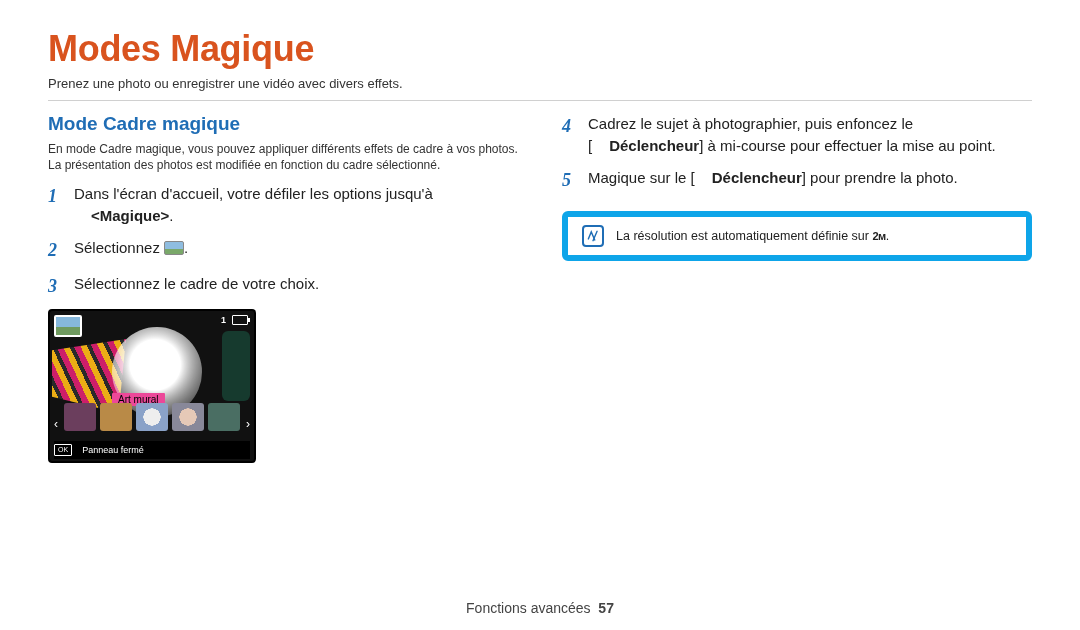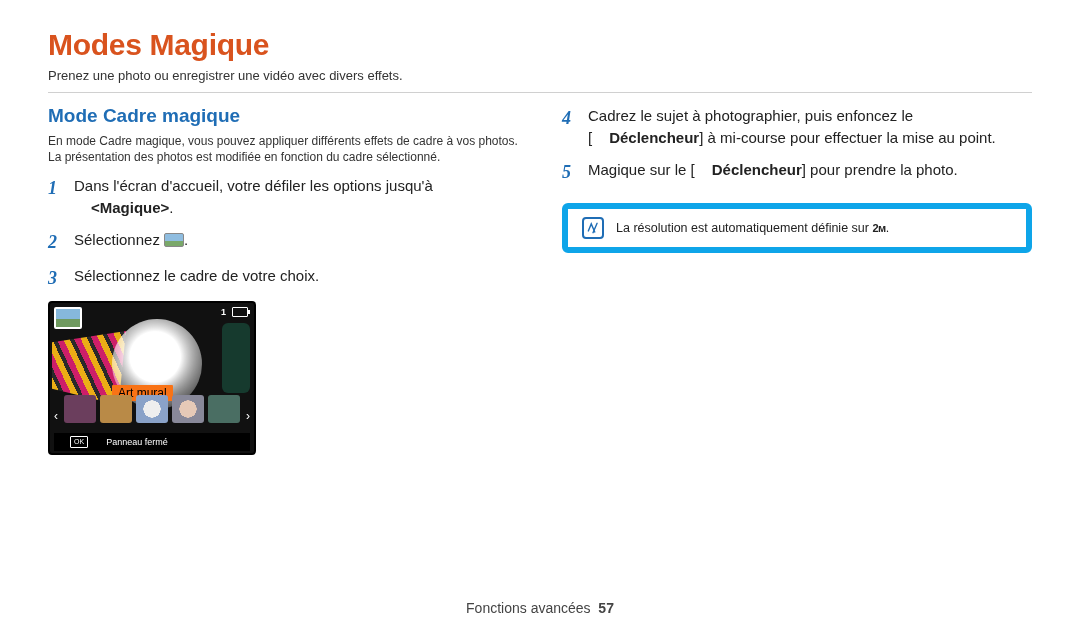--- a/index.html
+++ b/index.html
@@ -1,18 +1,18 @@
 <!DOCTYPE html>
 <html><head>
 <meta charset="utf-8">
 <style>
   * { box-sizing: border-box; margin: 0; padding: 0; }
   html, body { width: 1080px; height: 630px; background: #fff; font-family: "Segoe UI", Arial, sans-serif; color: #222; }
   .page { padding: 28px 48px 0 48px; position: relative; height: 100%; }
-  .h1 { color: #d9531e; font-size: 30px; font-weight: 700; margin-bottom: 6px; letter-spacing: -0.3px; }
+  .h1 { color: #d9531e; font-size: 36px; font-weight: 700; margin-bottom: 6px; letter-spacing: -0.3px; }
   .intro { font-size: 13px; color: #333; margin-bottom: 9px; }
   .rule { border: none; border-top: 1px solid #d0d0d0; margin: 6px 0 12px 0; }
   .columns { display: flex; gap: 44px; }
   .col { flex: 1 1 0; }
   .h2 { color: #1f6db5; font-size: 19px; font-weight: 700; margin-bottom: 6px; }
   .lead { font-size: 12px; color: #333; line-height: 1.35; margin-bottom: 10px; }
   .step { display: flex; gap: 10px; margin-bottom: 10px; font-size: 15px; line-height: 1.45; }
   .step .num { color: #1f6db5; font-style: italic; font-weight: 600; font-size: 18px; min-width: 16px; font-family: Georgia, serif; }
   .step .txt { flex: 1; }
   .step .txt b { font-weight: 700; margin-left: 17px; }
@@ -28,26 +28,26 @@
   .cam .top-right { position: absolute; top: 4px; right: 6px; display: flex; align-items: center; gap: 6px; }
   .cam .count { color:#fff; font-size:9px; font-weight:600; }
   .cam .batt { width:16px; height:10px; border:1px solid #fff; border-radius:1px; position:relative; }
   .cam .batt::after { content:""; position:absolute; right:-3px; top:2px; width:2px; height:4px; background:#fff; }
   .cam .batt .fill { background:#fff; width:100%; height:100%; }
   .cam .res { position:absolute; top:22px; right:6px; color:#fff; font-size:8px; font-weight:700; }
   .cam .art { position:absolute; top:2px; left:2px; right:2px; bottom:2px; }
   .cam .circle { position:absolute; top:14px; left:60px; width:90px; height:90px; border-radius:50%; background: radial-gradient(circle at 48% 42%, #fff 0 36%, rgba(255,255,255,0.15) 70%, transparent 75%); box-shadow: 0 0 24px 10px rgba(255,255,255,0.35) inset; }
   .cam .stripes { position:absolute; left:0; top:26px; width:74px; height:74px; background: repeating-linear-gradient(65deg,#d71f6e 0 6px,#f7b516 6px 12px,#2b2b2b 12px 16px); clip-path: polygon(0 15%,100% 0,90% 100%,0 78%); opacity:.95;}
   .cam .drag { position:absolute; right:2px; top:18px; width:28px; height:70px; background:#163a2e; border-radius:6px; }
-  .cam .tag { position:absolute; left:62px; top:82px; background:#f97316; color:#000; font-size:12px; padding:1px 6px; border-radius:1px; }
+  .cam .tag { position:absolute; left:62px; top:82px; background:#ec4899; color:#000; font-size:10px; padding:1px 6px; border-radius:1px; }
   .cam .arrows { position:absolute; bottom:30px; left:4px; right:4px; display:flex; justify-content:space-between; color:#fff; font-size:12px; }
   .cam .thumbs { position:absolute; bottom:30px; left:14px; right:14px; height:28px; display:flex; gap:4px; }
   .cam .th { flex:1; border-radius:3px; }
   .t1{background:#6b3e5d;} .t2{background:#b98a47;} .t3{background:radial-gradient(circle,#eee 40%,#8aa2c8 41%);} .t4{background:radial-gradient(circle,#e6c9b7 40%,#889 41%);} .t5{background:#4a6e63;}
-  .cam .bottom { position:absolute; bottom:2px; left:4px; right:4px; height:18px; background:#000; display:flex; align-items:center; gap:18px; padding-left:16px; }
+  .cam .bottom { position:absolute; bottom:2px; left:4px; right:4px; height:18px; background:#000; display:flex; align-items:center; gap:10px; padding-left:0; }
   .cam .ok { border:1px solid #fff; color:#fff; font-size:7px; padding:0 3px; border-radius:1px; line-height:10px; }
   .cam .blabel { color:#fff; font-size:9px; }
 
   .footer { position:absolute; bottom:14px; left:0; right:0; text-align:center; font-size:14px; color:#444; }
   .footer .pg { font-weight:700; }
 </style>
 </head>
 <body>
 
 <div class="page">

